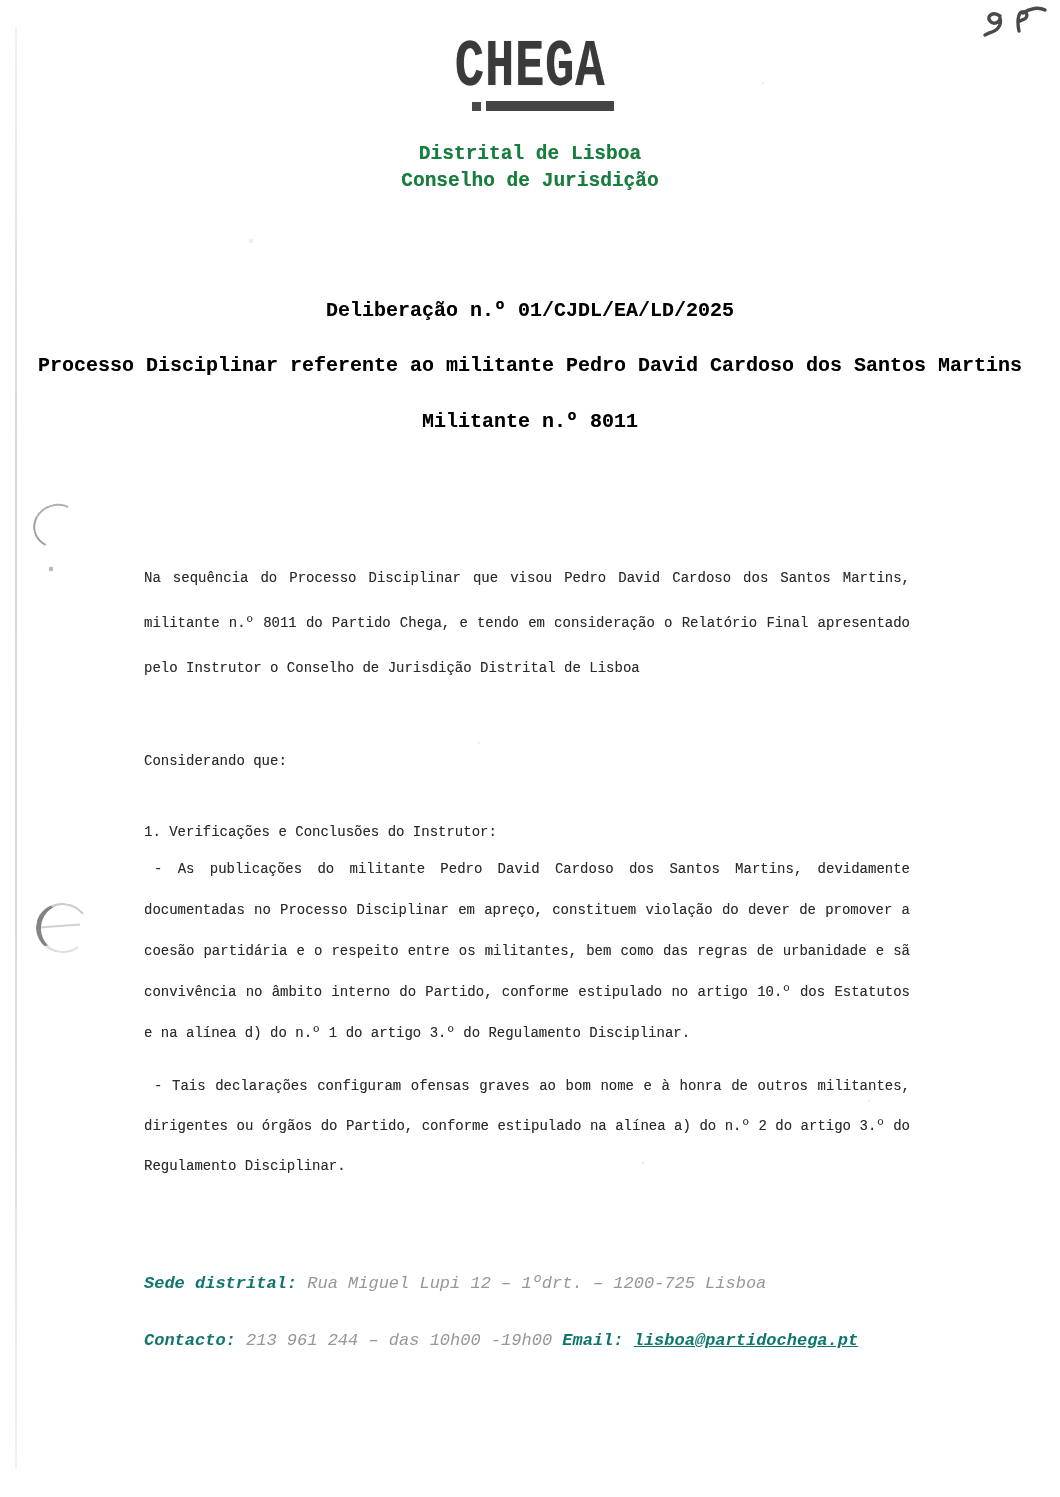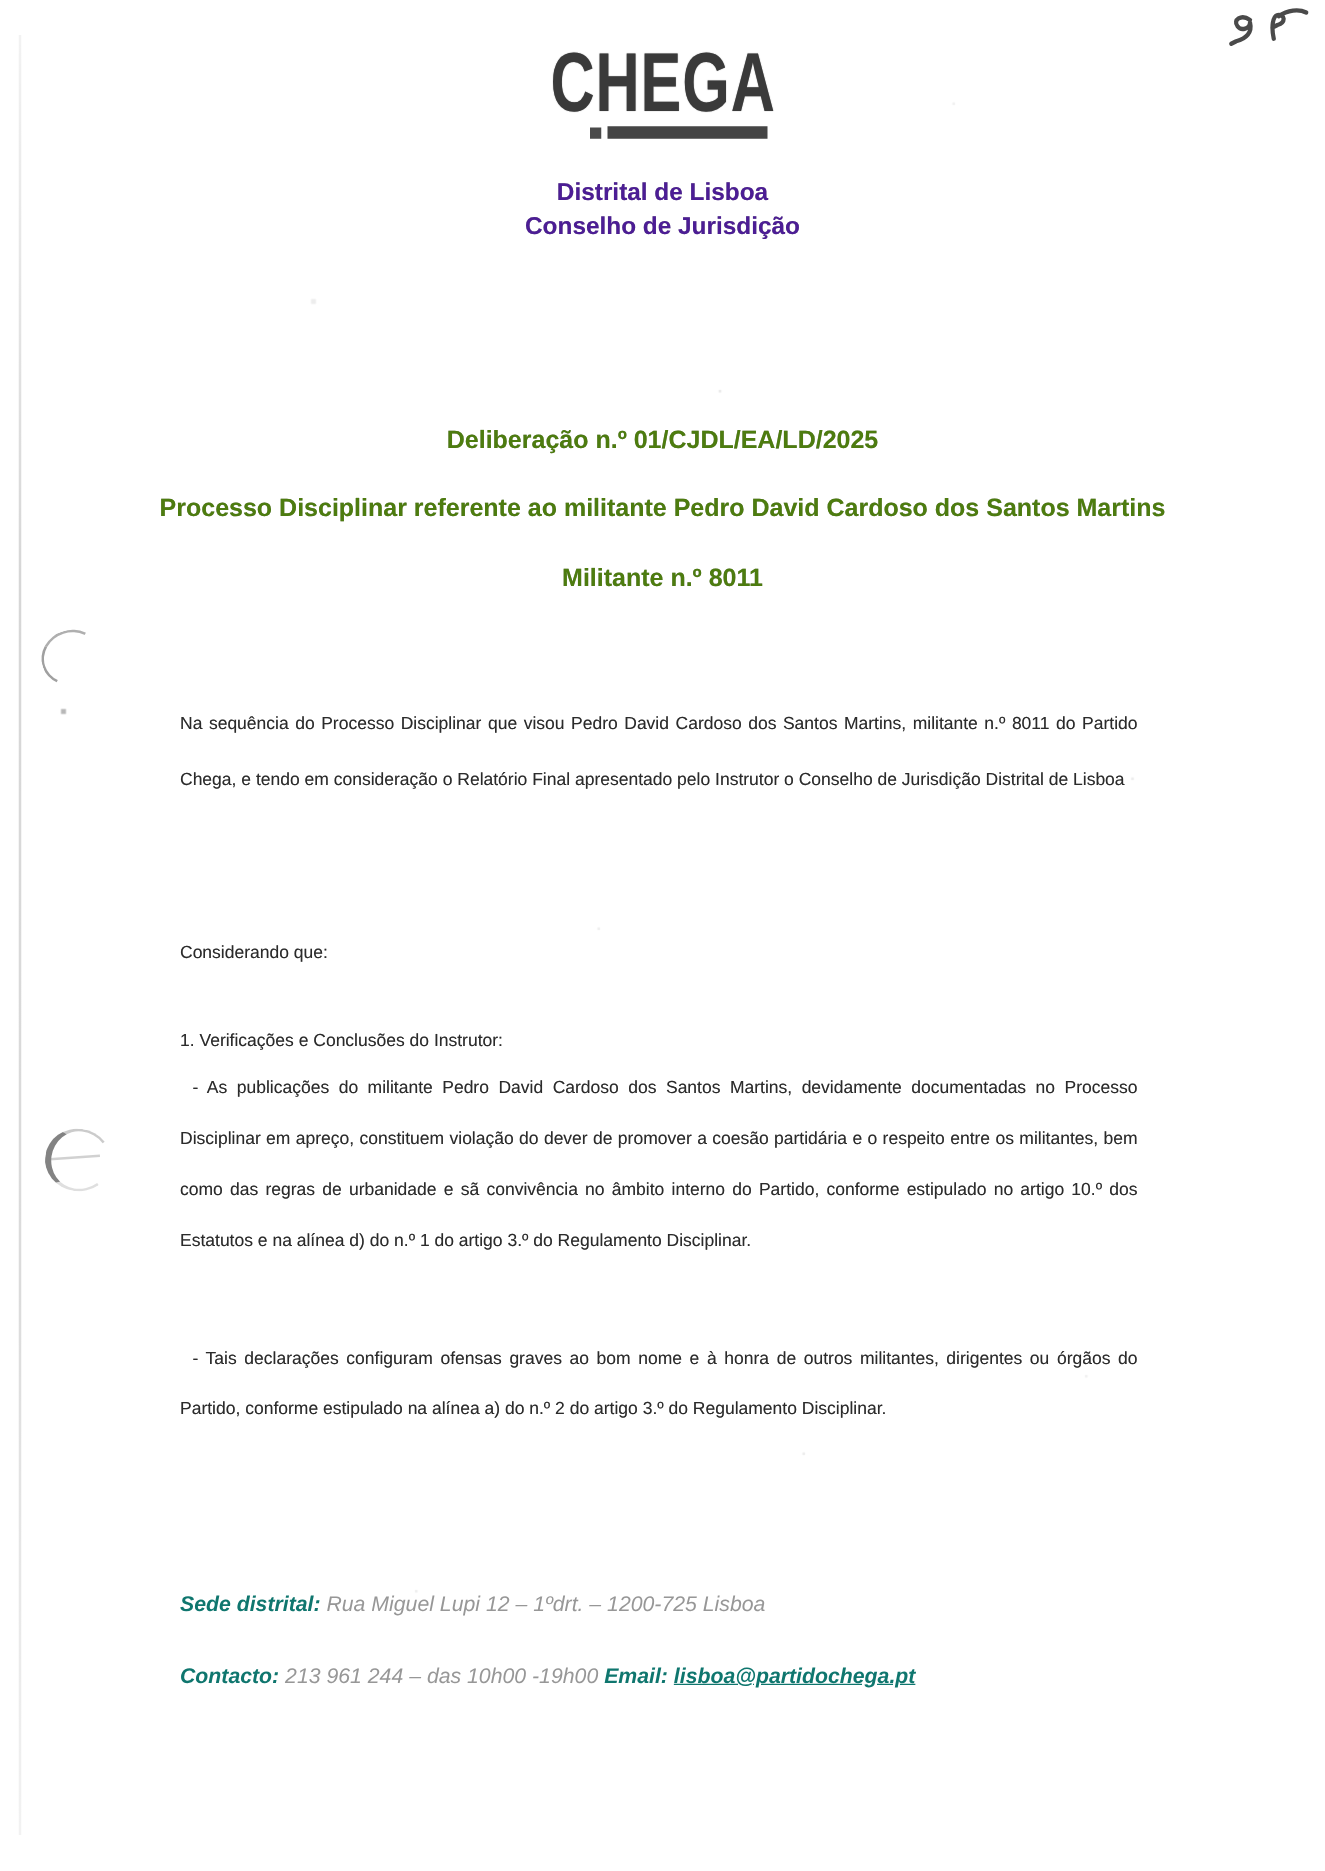--- a/index.html
+++ b/index.html
@@ -2,21 +2,21 @@
 <html><head>
 <meta charset="utf-8">
 <style>
   html,body{margin:0;padding:0;background:#e8e8e8;}
   .page{
     position:relative;
     width:1060px;height:1497px;
     margin:0 auto;
     background:#ffffff;
     overflow:hidden;
-    font-family:Liberation Sans, sans-serif;
+    font-family:Liberation Mono, monospace;
     color:#2d2d2d;
   }
   
   .edge-line{
     position:absolute;left:15px;top:28px;width:2px;height:1440px;
     background:linear-gradient(180deg, rgba(0,0,0,0.05), rgba(0,0,0,0.16) 30%, rgba(0,0,0,0.14) 70%, rgba(0,0,0,0.05));
   }
   
   .punch{position:absolute;border-radius:50%;}
   .punch-1{
@@ -61,26 +61,26 @@
     display:inline-block;
     font-weight:bold;font-size:67px;line-height:62px;letter-spacing:1px;
     color:#3a3a3a;
     transform:scaleX(0.73);transform-origin:center;
     text-shadow:0 0 1px rgba(58,58,58,0.6);
   }
   .logo-dot{position:absolute;left:472px;top:102px;width:9px;height:9px;background:#4a4a4a;}
   .logo-bar{position:absolute;left:486px;top:101px;width:128px;height:10px;background:#454545;}
   
   .org{position:absolute;top:141px;left:0;width:100%;text-align:center;
-       font-size:19.5px;font-weight:bold;line-height:27px;color:#4c1d95;
+       font-size:19.5px;font-weight:bold;line-height:27px;color:#15803d;
        text-shadow:0 0 0.5px rgba(47,47,47,0.5);}
   
   .title{position:absolute;left:0;width:100%;text-align:center;
-         font-size:20px;font-weight:bold;color:#4d7c0f;
-         text-shadow:0 0 0.5px rgba(36,36,36,0.45);margin-top:42px;}
+         font-size:20px;font-weight:bold;color:#000000;
+         text-shadow:0 0 0.5px rgba(36,36,36,0.45);}
   .t1{top:299px;}
   .t2{top:354px;}
   .t3{top:410px;}
   
   .bodytxt{position:absolute;left:144px;width:766px;margin:0;
            font-size:14px;color:#2b2b2b;
            text-shadow:0 0 0.5px rgba(43,43,43,0.4);}
   .intro{top:556px;line-height:45px;text-align:justify;}
   .considering{top:747px;line-height:28px;}
   .heading1{top:818px;line-height:28px;}

